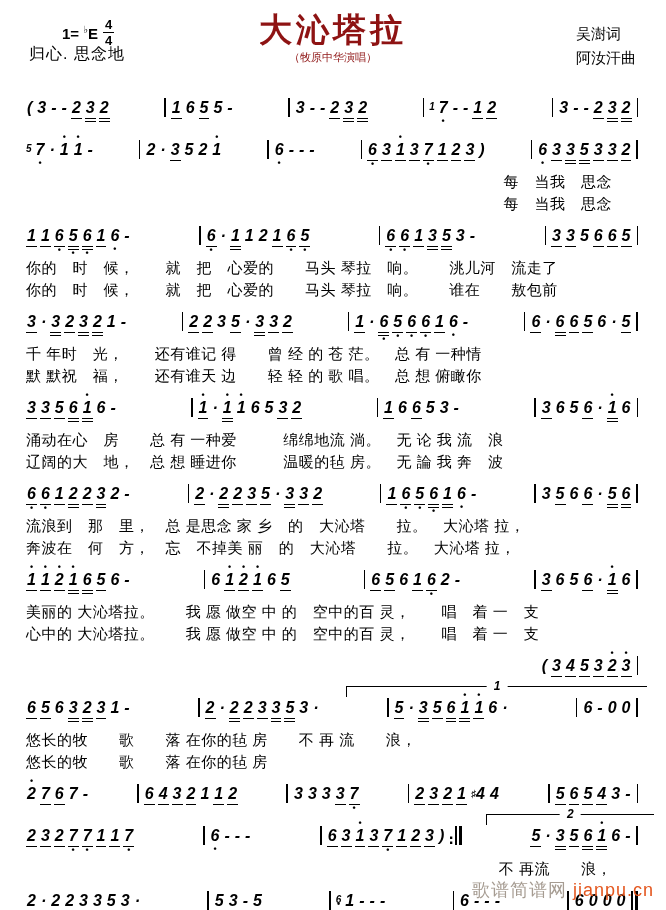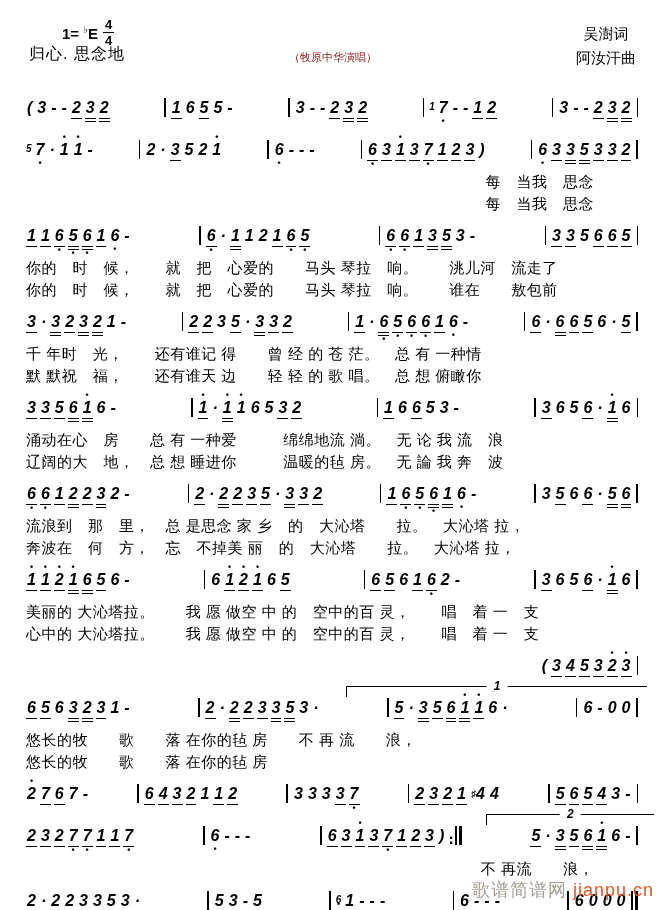--- a/index.html
+++ b/index.html
@@ -8,21 +8,21 @@
 
   
   #hdr{position:relative;height:88px;}
   .keysig{position:absolute;left:62px;top:18px;font:bold 15px "Liberation Sans","DejaVu Sans",sans-serif;display:flex;align-items:center;gap:5px;}
   .meter{display:inline-flex;flex-direction:column;align-items:center;line-height:1;font-size:13px;font-weight:bold;}
   .meter .num{border-bottom:1.5px solid #000;padding:0 2px 1px;}
   .meter .den{padding-top:1px;}
   .expression{position:absolute;left:29px;top:44px;font-size:16px;letter-spacing:1px;}
   .title{position:absolute;left:0;right:0;top:8px;text-align:center;font-size:33px;font-weight:bold;letter-spacing:4px;}
   .subtitle{position:absolute;left:0;right:0;top:50px;text-align:center;font-size:11px;}
-  .credits{position:absolute;right:30px;top:22px;text-align:center;font-size:15px;line-height:24px;}
+  .credits{position:absolute;right:30px;top:22px;text-align:left;font-size:15px;line-height:24px;}
 
   
   #score{position:relative;padding:4px 0 0 0;}
   .block{margin-bottom:6px;}
   .system{position:relative;display:flex;justify-content:space-between;align-items:flex-start;padding:0 26px;}
   .system.sys-right{justify-content:flex-end;}
   .measure{display:flex;align-items:flex-start;gap:3px;}
 
   .tok{display:inline-flex;flex-direction:column;align-items:center;}
   .t-top,.t-bot{height:6px;font-size:9px;line-height:6px;font-weight:bold;font-style:normal;}
@@ -33,39 +33,40 @@
   .bl{display:inline-block;width:1.5px;height:19px;background:#000;margin:0 1px;}
   .bl.thick{width:3px;}
   .repdots{font-style:normal;font-weight:bold;font-size:13px;margin-right:1px;}
   .acc{font-size:10px;vertical-align:top;font-style:normal;}
 
   .volta{position:absolute;height:10px;border-top:1.2px solid #000;border-left:1.2px solid #000;top:-6px;}
   .volta .vlabel{position:absolute;left:50%;top:0;transform:translate(-50%,-58%);background:#fff;
                  padding:0 7px;font:italic bold 12px "Liberation Sans","DejaVu Sans",sans-serif;}
 
   .lyric{padding:1px 26px 0 26px;font-size:15px;line-height:21px;letter-spacing:0.5px;white-space:pre;}
-  .lyric.align-right{text-align:right;padding-right:72px;}
+  .lyric.align-right{text-align:right;padding-right:54px;}
 
   
   .watermark{position:absolute;right:12px;bottom:8px;font-size:18px;letter-spacing:1px;}
 </style>
 </head>
 <body>
 
 <div id="page">
 
   <div id="hdr">
     <div class="keysig">
       <span><span>1=</span> <sup style="font-size:10px">♭</sup><span>E</span></span>
       <span class="meter">
         <span class="num">4</span>
         <span class="den">4</span>
       </span>
     </div>
     <div class="expression">归心. 思念地</div>
+    <div class="title" id="title" style="color: rgb(142, 19, 19);">大沁塔拉</div>
     <div class="subtitle" id="subtitle" style="color: rgb(142, 19, 19);">（牧原中华演唱）</div>
     <div class="credits">
       <div>吴澍词</div>
       <div>阿汝汗曲</div>
     </div>
   </div>
 
   <div id="score">
       <div class="block">
         <div class="system">

